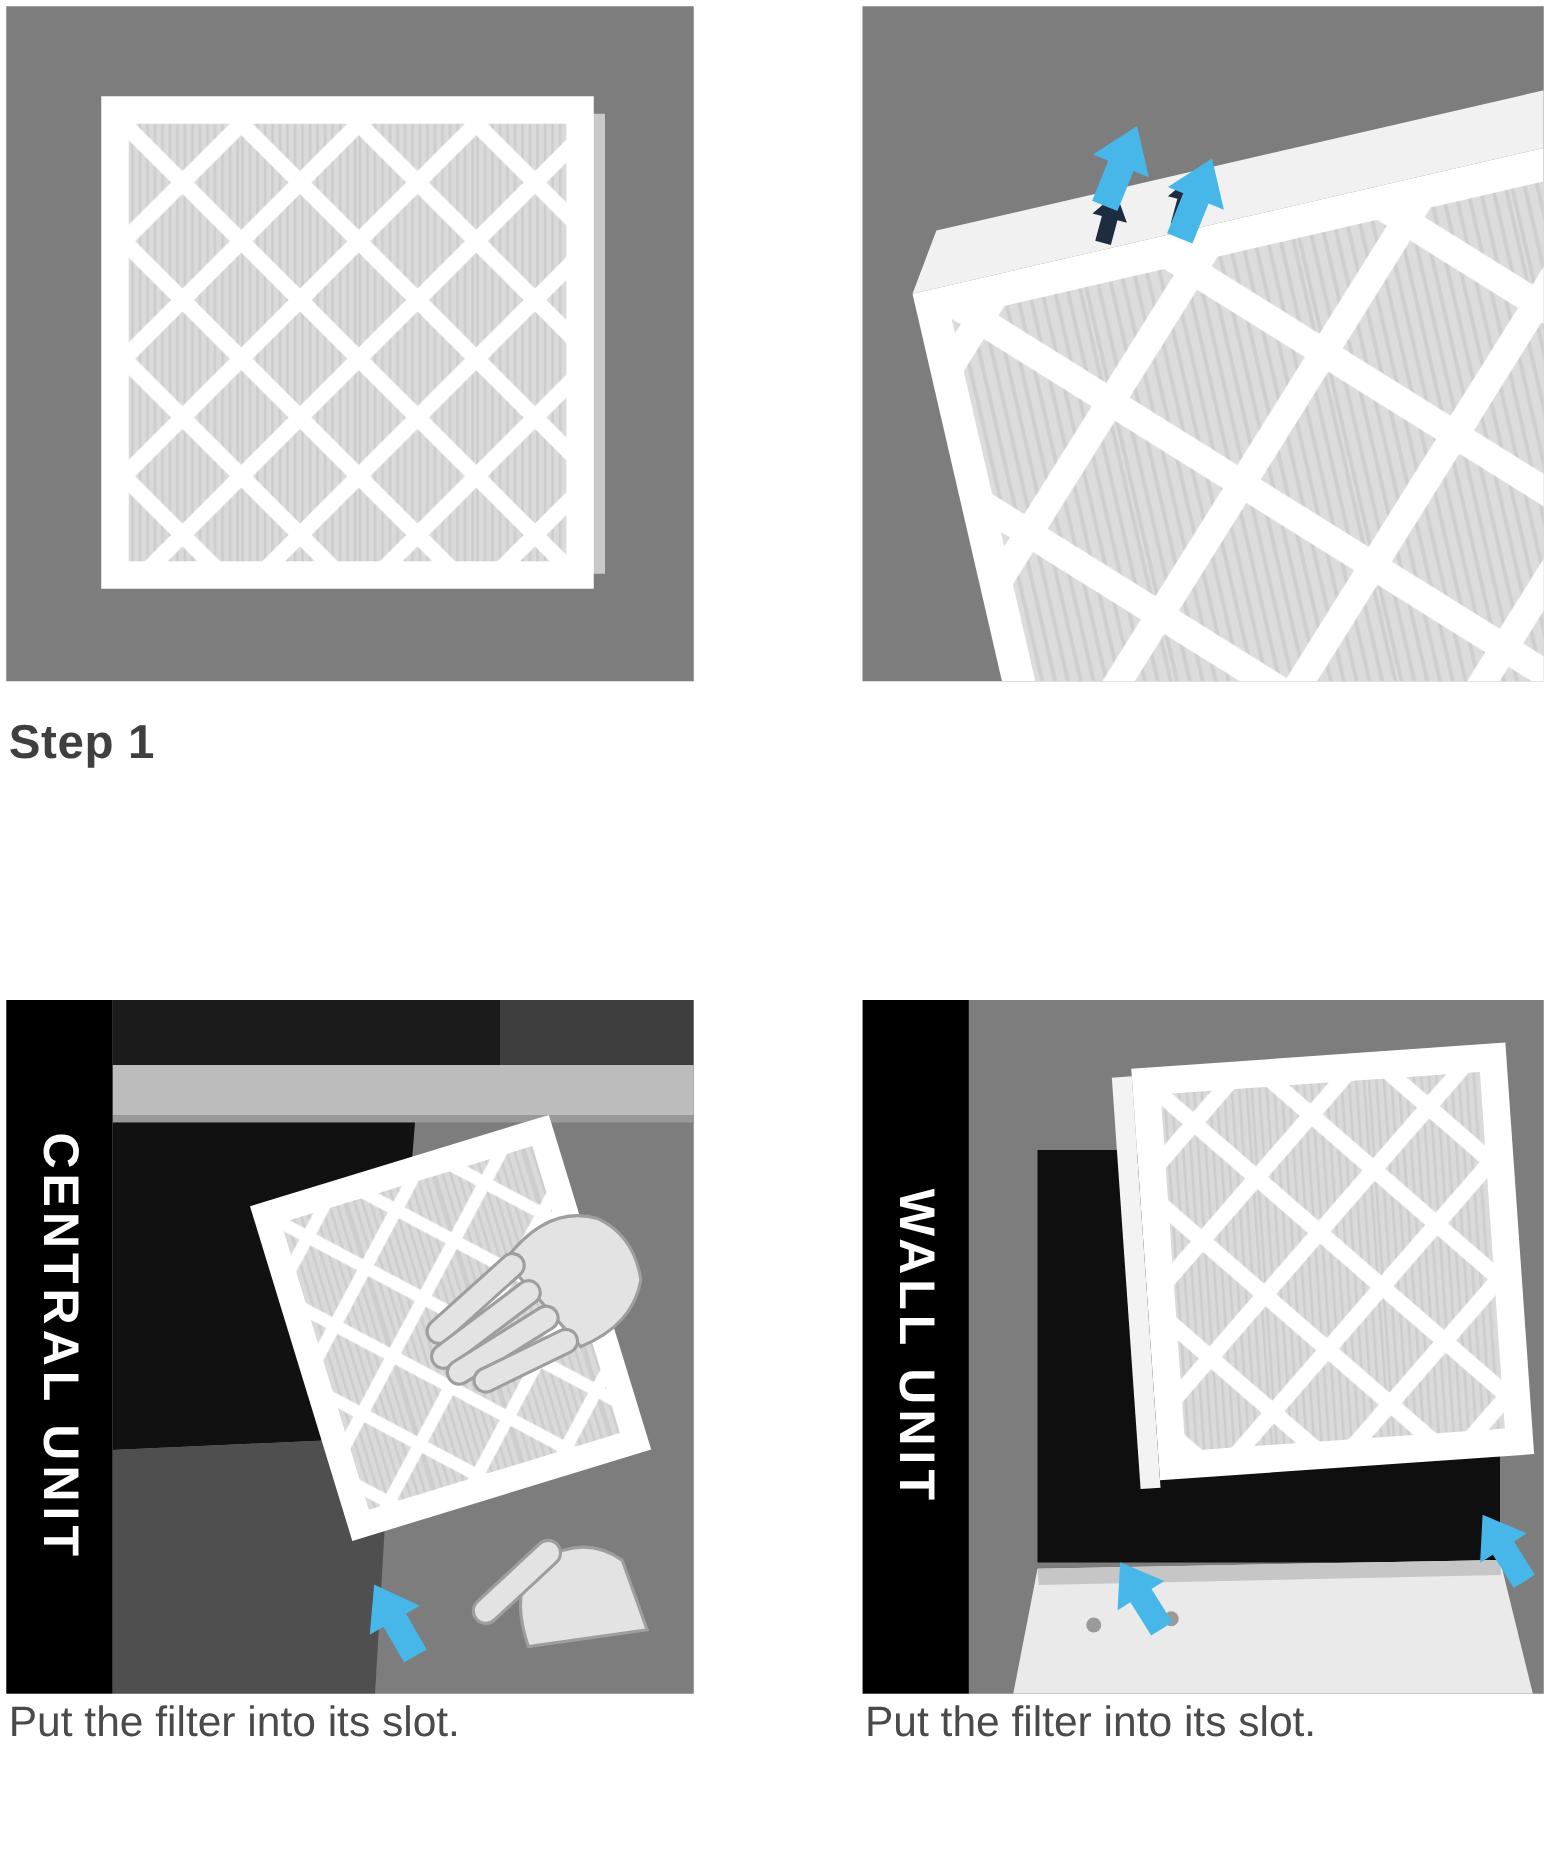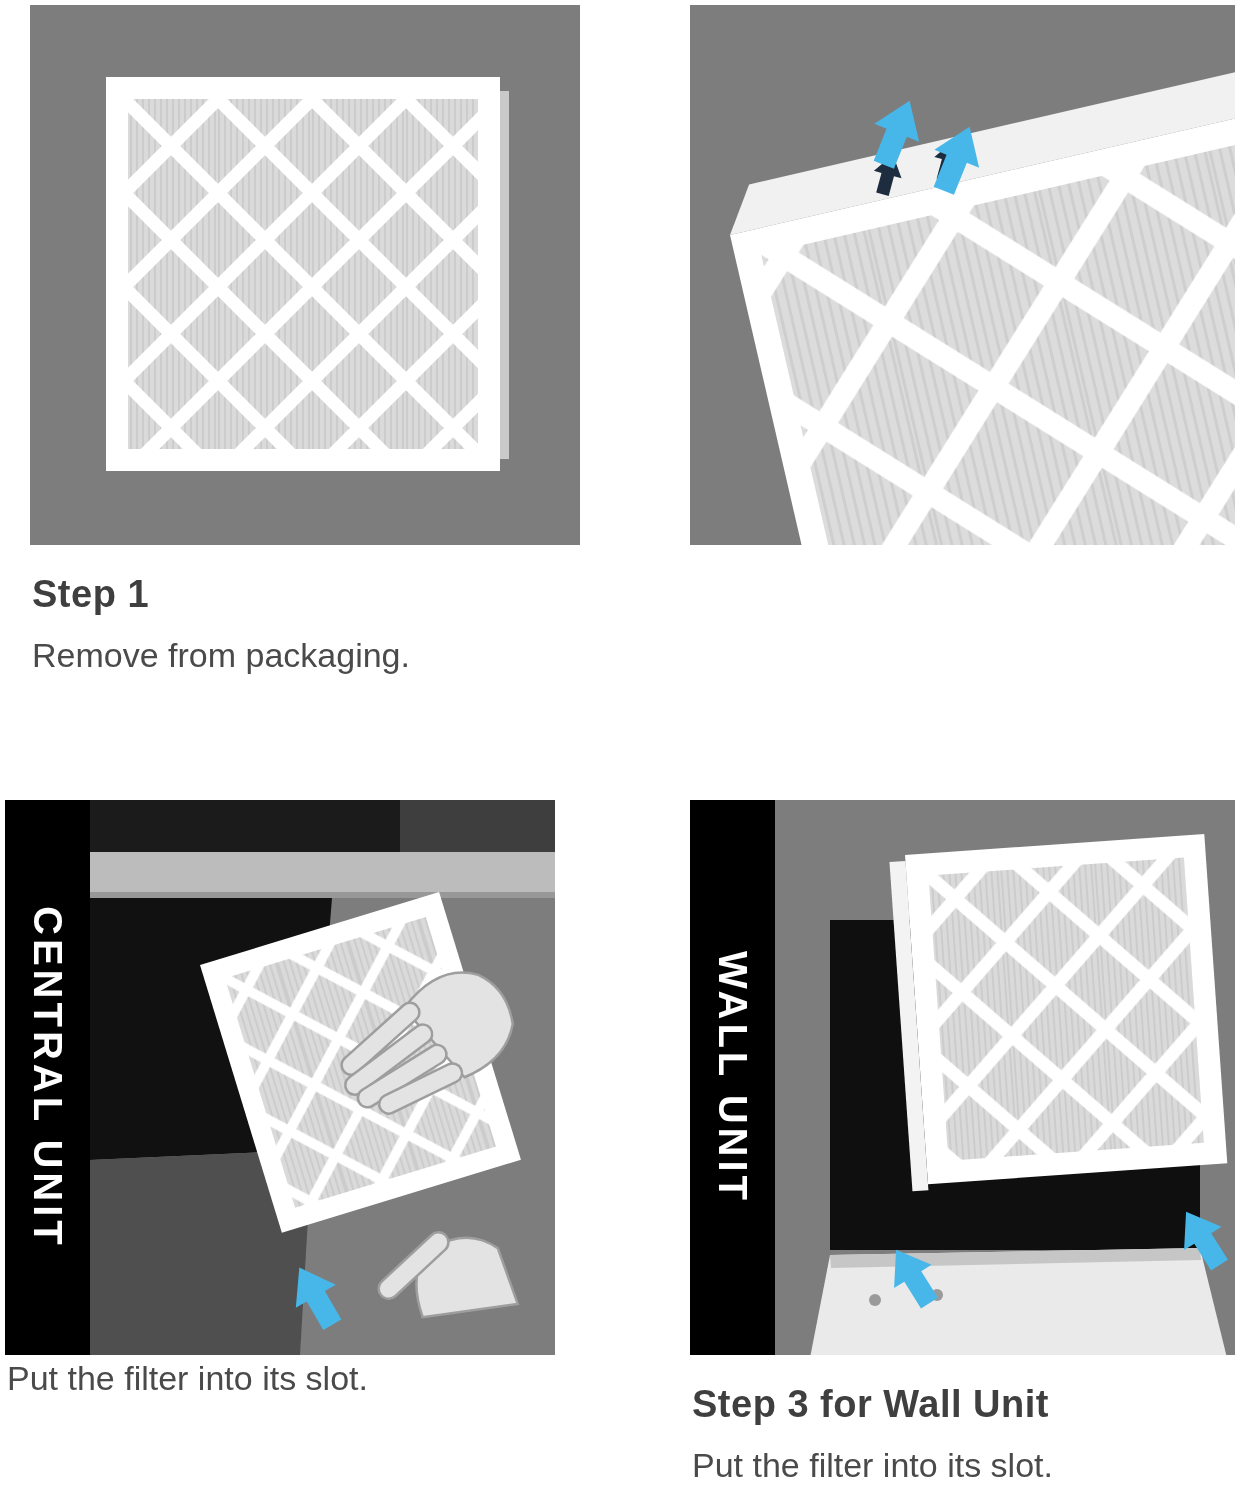--- a/index.html
+++ b/index.html
@@ -6,21 +6,21 @@
   html, body { margin: 0; padding: 0; }
   body {
     width: 1239px; height: 1500px;
     background: #ffffff;
     font-family: "Liberation Sans", sans-serif;
     color: #4a4a4a;
     overflow: hidden;
     position: relative;
   }
   .step { position: absolute; }
-  #step1 { left: 5px;   top: 5px;   width: 550px; margin-left: 25px; }
+  #step1 { left: 5px;   top: 5px;   width: 550px; }
   #step2 { left: 690px; top: 5px;   width: 545px; }
   #step3 { left: 5px;   top: 800px; width: 550px; }
   #step4 { left: 690px; top: 800px; width: 545px; }
 
   .panel {
     position: relative;
     background: #7d7d7d;
     overflow: hidden;
     width: 100%;
   }
@@ -96,21 +96,20 @@
     <svg class="illus" width="550" height="540" viewBox="0 0 550 540">
 
       <rect x="468" y="86" width="11" height="368" fill="#c9c9c9"></rect>
 
       <rect x="76" y="72" width="394" height="394" fill="#ffffff"></rect>
 
       <rect x="98" y="94" width="350" height="350" fill="url(#mesh-sm)"></rect>
     </svg>
   </div>
   <h2 class="step-title">Step 1</h2>
-  <p class="step-desc">Remove from packaging.</p>
 </section>
 
 <section class="step" id="step2">
   <div class="panel h540">
     <svg class="illus" width="545" height="540" viewBox="0 0 545 540">
 
       <g transform="rotate(-13 40 230)">
         <polygon points="40,230 760,230 790,185 70,185" fill="#f1f1f1"></polygon>
         <rect x="40" y="230" width="720" height="600" fill="#ffffff"></rect>
         <rect x="66" y="256" width="668" height="548" fill="url(#mesh-lg)"></rect>
@@ -183,15 +182,14 @@
       <g transform="translate(130 55) rotate(-4)">
         <rect x="-16" y="6" width="16" height="330" fill="#f3f3f3"></rect>
         <rect x="0" y="0" width="300" height="330" fill="#ffffff"></rect>
         <rect x="22" y="22" width="256" height="286" fill="url(#mesh-sm)"></rect>
       </g>
 
       <path class="arrow-blue" transform="translate(140 480) rotate(-32) scale(1.05)" d="M -9.5 26 L -9.5 -4 L -21 -4 L 0 -34 L 21 -4 L 9.5 -4 L 9.5 26 Z"></path>
       <path class="arrow-blue" transform="translate(430 442) rotate(-32) scale(1.05)" d="M -9.5 26 L -9.5 -4 L -21 -4 L 0 -34 L 21 -4 L 9.5 -4 L 9.5 26 Z"></path>
     </svg>
   </div>
-  <h2 class="step-title">Step 3 for Wall Unit</h2>
   <p class="step-desc">Put the filter into its slot.</p>
 </section>
 
 </body></html>

